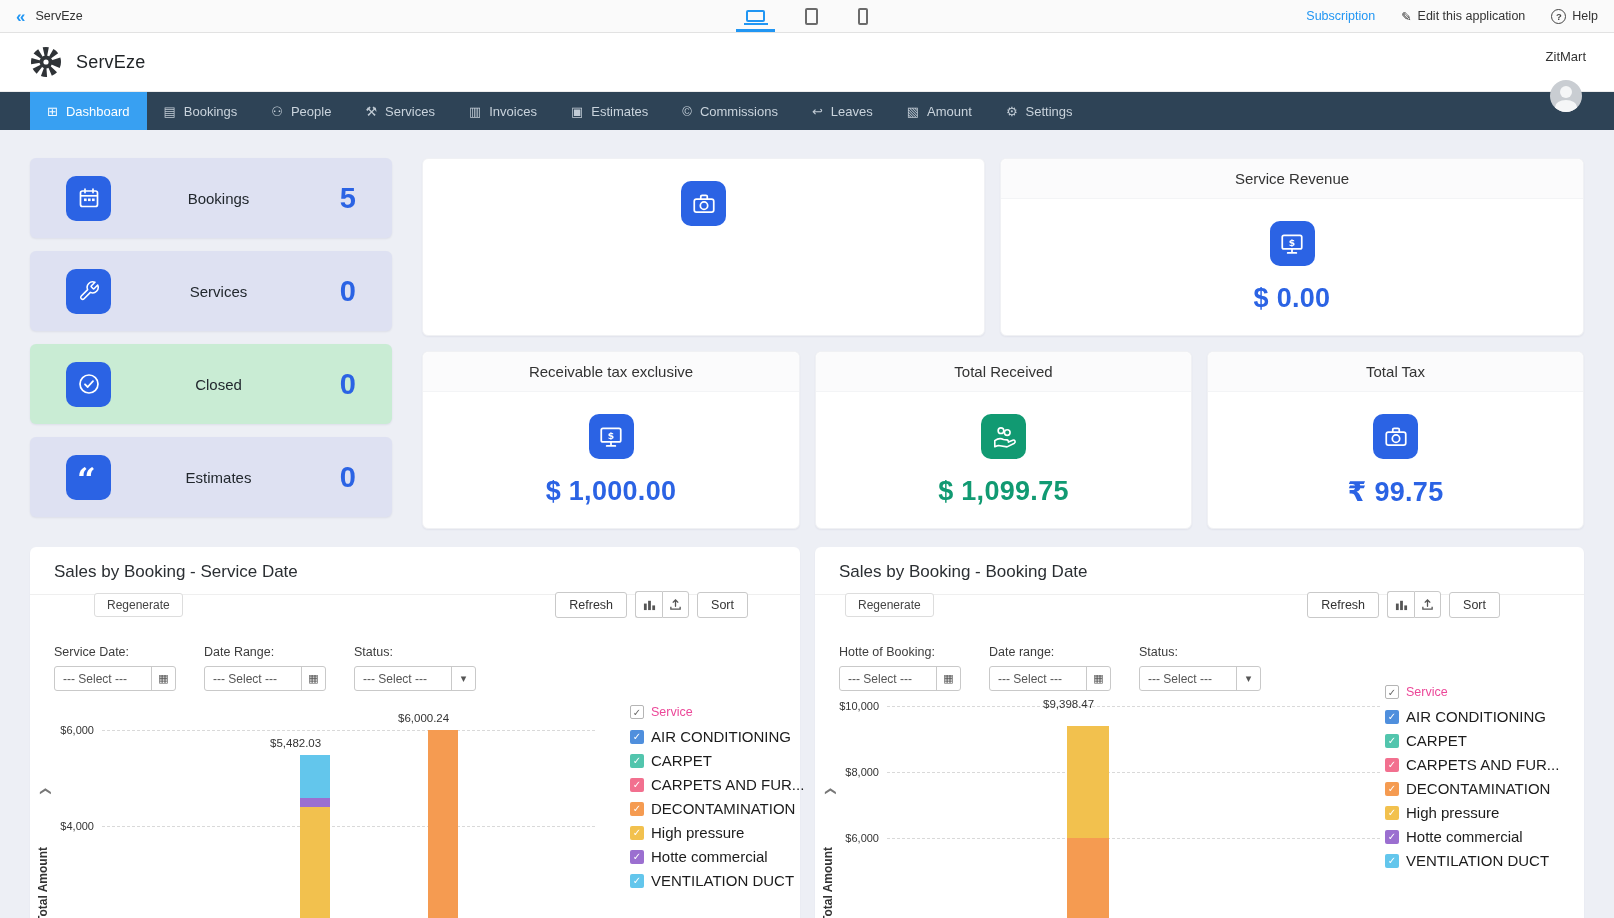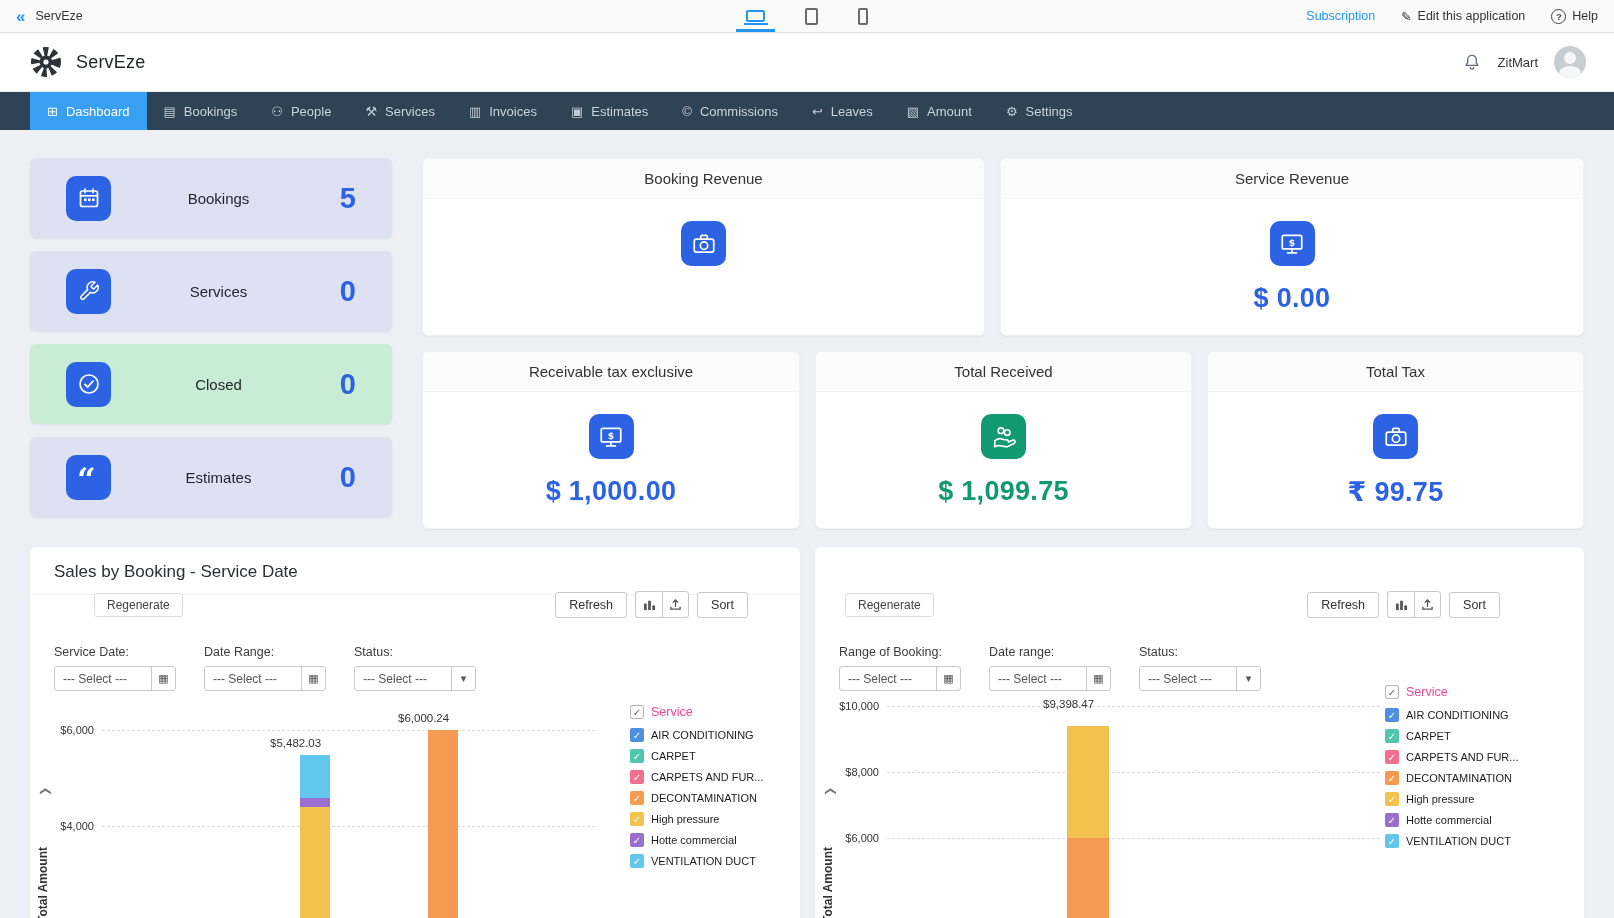--- a/index.html
+++ b/index.html
@@ -20,21 +20,21 @@
   .phone{width:10px;height:17px;border:2px solid #6b6b6b;border-radius:2px;}
   .tb-right{margin-left:auto;display:flex;align-items:center;gap:26px;font-size:12.5px;}
   .tb-sub{color:#2196f3;cursor:pointer;}
   .tb-edit,.tb-help{color:#333;display:flex;gap:6px;align-items:center;cursor:pointer;}
   .qmark{width:15px;height:15px;border:1.4px solid #444;border-radius:50%;display:inline-flex;align-items:center;justify-content:center;font-size:9.5px;font-weight:bold;color:#444;}
 
   
   .header{height:59px;background:#fff;border-bottom:1px solid #ececec;display:flex;align-items:center;padding:0 28px;}
   .brand{display:flex;align-items:center;gap:12px;}
   .brand-name{font-size:18px;color:#1f2326;font-weight:500;letter-spacing:.2px;}
-  .hdr-right{margin-left:auto;display:flex;align-items:center;gap:16px;}
+  .hdr-right{margin-left:auto;display:flex;align-items:center;gap:16px;flex-direction:column;}
   .user-name{font-size:13px;color:#333;}
   .avatar{width:32px;height:32px;border-radius:50%;background:#c9cdd2;position:relative;overflow:hidden;cursor:pointer;}
   .avatar::before{content:"";position:absolute;top:6px;left:50%;transform:translateX(-50%);width:12px;height:12px;border-radius:50%;background:#f5f6f7;}
   .avatar::after{content:"";position:absolute;top:20px;left:50%;transform:translateX(-50%);width:22px;height:14px;border-radius:50% 50% 0 0;background:#f5f6f7;}
 
   
   .nav{height:38px;background:#2e4356;display:flex;align-items:stretch;padding-left:30px;}
   .nav-item{display:flex;align-items:center;gap:8px;padding:0 17px;font-size:13px;color:#c9d3dc;cursor:pointer;white-space:nowrap;}
   .nav-item.active{background:#38a0f2;color:#fff;}
   .nav-ico{font-size:13px;opacity:.95;}
@@ -78,21 +78,21 @@
   .tick-label{position:absolute;left:0;width:44px;text-align:right;font-size:11px;color:#333;}
   .bar-seg{position:absolute;cursor:pointer;}
   .bar-label{position:absolute;width:90px;text-align:left;font-size:11.5px;color:#333;}
 
   .legend{position:absolute;}
   .legend-head{display:flex;align-items:center;gap:7px;margin-bottom:9px;cursor:pointer;}
   .legend-headbox{width:14px;height:14px;border:1px solid #b5b5b5;border-radius:2px;background:#fff;color:#666;font-size:10px;display:flex;align-items:center;justify-content:center;}
   .legend-head-label{font-size:12.5px;color:#ec4899;}
   .legend-item{display:flex;align-items:center;gap:7px;margin-bottom:7px;cursor:pointer;}
   .legend-check{width:14px;height:14px;border-radius:2px;color:#fff;font-size:10px;display:flex;align-items:center;justify-content:center;flex:none;}
-  .legend-label{font-size:11px;color:#1c1c1c;white-space:nowrap;}
+  .legend-label{font-size:15px;color:#1c1c1c;white-space:nowrap;}
 
   .yaxis-label{position:absolute;left:6px;top:300px;writing-mode:vertical-rl;transform:rotate(180deg);font-size:12px;font-weight:bold;color:#333;}
   .yaxis-chev{position:absolute;left:10px;top:238px;color:#777;font-size:11px;transform:rotate(-90deg);}
 </style>
 </head>
 <body>
 
 <div class="topbar">
   <div class="tb-left">
     <span class="chev">«</span>
@@ -227,21 +227,20 @@
     <span class="sicon">
       <svg viewBox="0 0 24 24" width="26" height="26">
           <text x="1" y="25" font-size="30" font-weight="bold" fill="#fff" font-family="DejaVu Serif,serif">“</text>
         </svg>
     </span>
     <span class="stat-label">Estimates</span>
     <span class="stat-value">0</span>
   </div>
 
   <div class="card metric-card" style="left:422px;top:28px;width:563px;height:178px;">
-    <div class="metric-head">Booking Revenue</div>
     <div class="micon">
       <svg viewBox="0 0 24 24" width="26" height="26">
           <rect x="3" y="7.5" width="18" height="12" rx="2" fill="none" stroke="#fff" stroke-width="1.6"></rect>
           <path d="M9 7.5V5.2A1.2 1.2 0 0 1 10.2 4h3.6A1.2 1.2 0 0 1 15 5.2v2.3" fill="none" stroke="#fff" stroke-width="1.6"></path>
           <circle cx="12" cy="13.5" r="3.4" fill="none" stroke="#fff" stroke-width="1.6"></circle>
         </svg>
     </div>
   </div>
 
   <div class="card metric-card" style="left:1000px;top:28px;width:584px;height:178px;">
@@ -385,20 +384,21 @@
           </div>
           <div class="legend-item">
             <span class="legend-check" style="background: rgb(99, 198, 236);">✓</span>
             <span class="legend-label">VENTILATION DUCT</span>
           </div>
         </div>
     </div>
   </div>
 
   <div class="card panel" style="left:815px;width:769px;">
+    <div class="panel-title">Sales by Booking - Booking Date</div>
     <button class="regen" style="left:30px;">Regenerate</button>
     <div class="chart-toolbar" style="right:84px;">
       <button class="btn">Refresh</button>
       <div class="btn-group">
         <button class="icon-btn first">
             <svg width="13" height="13" viewBox="0 0 14 14">
               <rect x="1" y="6" width="3" height="7" fill="#555"></rect>
               <rect x="5.5" y="3" width="3" height="10" fill="#555"></rect>
               <rect x="10" y="8" width="3" height="5" fill="#555"></rect>
             </svg>
@@ -407,21 +407,21 @@
             <svg width="13" height="13" viewBox="0 0 14 14">
               <path d="M7 9V2M4.5 4.5L7 2l2.5 2.5" fill="none" stroke="#555" stroke-width="1.4" stroke-linecap="round"></path>
               <path d="M2 9.5V12h10V9.5" fill="none" stroke="#555" stroke-width="1.4"></path>
             </svg>
           </button>
       </div>
       <button class="btn">Sort</button>
     </div>
     <div class="filters">
       <div>
-        <div class="filter-label">Range of Booking:</div>
+        <div class="filter-label">Hotte of Booking:</div>
         <div class="filter-control">
           <span class="filter-value">--- Select ---</span>
           <span class="filter-suffix">▦</span>
         </div>
       </div>
       <div>
         <div class="filter-label">Date range:</div>
         <div class="filter-control">
           <span class="filter-value">--- Select ---</span>
           <span class="filter-suffix">▦</span>

